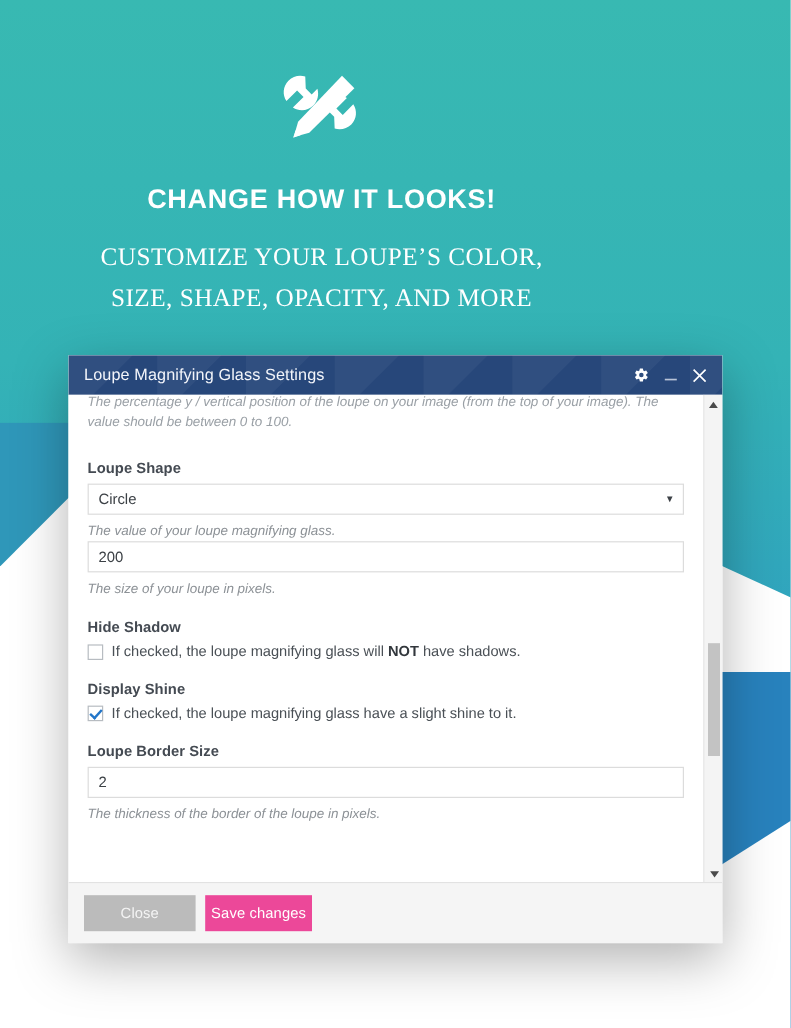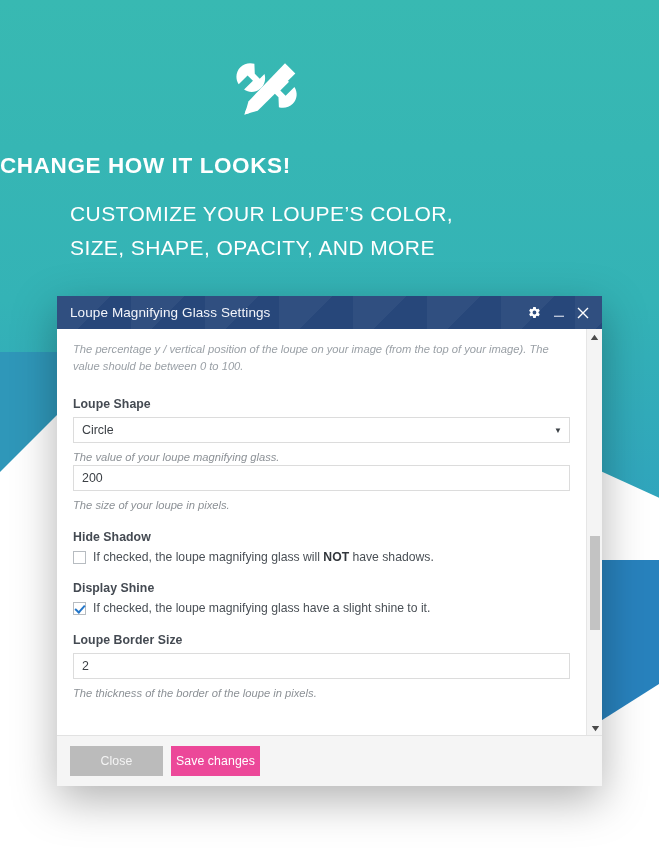--- a/index.html
+++ b/index.html
@@ -46,39 +46,40 @@
     height: 200px;
     background: #2882bd;
     clip-path: polygon(0 0, 100% 0, 100% 62%, 0 100%);
   }
 
   
   .hero {
     position: absolute;
     left: 0; top: 0;
     width: 536px;
-    text-align: left;
+    text-align: center;
     padding-top: 58px;
   }
   .hero-icon { width: 66px; height: 62px; margin: 0 auto 32px; display: block; }
   .hero-title {
     color: #ffffff;
     font-size: 22.5px;
     font-weight: bold;
     letter-spacing: 0.6px;
     line-height: 1.2;
   }
   .hero-sub {
     margin-top: 18px;
     color: #ffffff;
     font-size: 21px;
     font-weight: 300;
     letter-spacing: 0.4px;
     line-height: 1.62;
     padding: 0 70px;
+    font-family: Liberation Serif, serif;
   }
 
   
   .modal-shadow-wrap {
     position: absolute;
     left: 57px;
     top: 296px;
     width: 545px;
     height: 490px;
     filter: drop-shadow(0 14px 22px rgba(0,0,0,0.30));
@@ -122,21 +123,21 @@
     height: 407px;
     background: #fff;
     overflow: hidden;
     border-bottom: 1px solid #e2e2e2;
   }
   .scroll-area {
     position: absolute;
     left: 0; top: 0;
     width: 529px;
     height: 407px;
-    padding: 18px 16px 0 16px;
+    padding: 4px 16px 0 16px;
     overflow: hidden;
   }
 
   .field { margin-bottom: 0; }
   .label {
     font-size: 12.3px;
     font-weight: bold;
     color: #444a52;
     margin: 16px 0 6px 0;
     letter-spacing: 0.05px;

